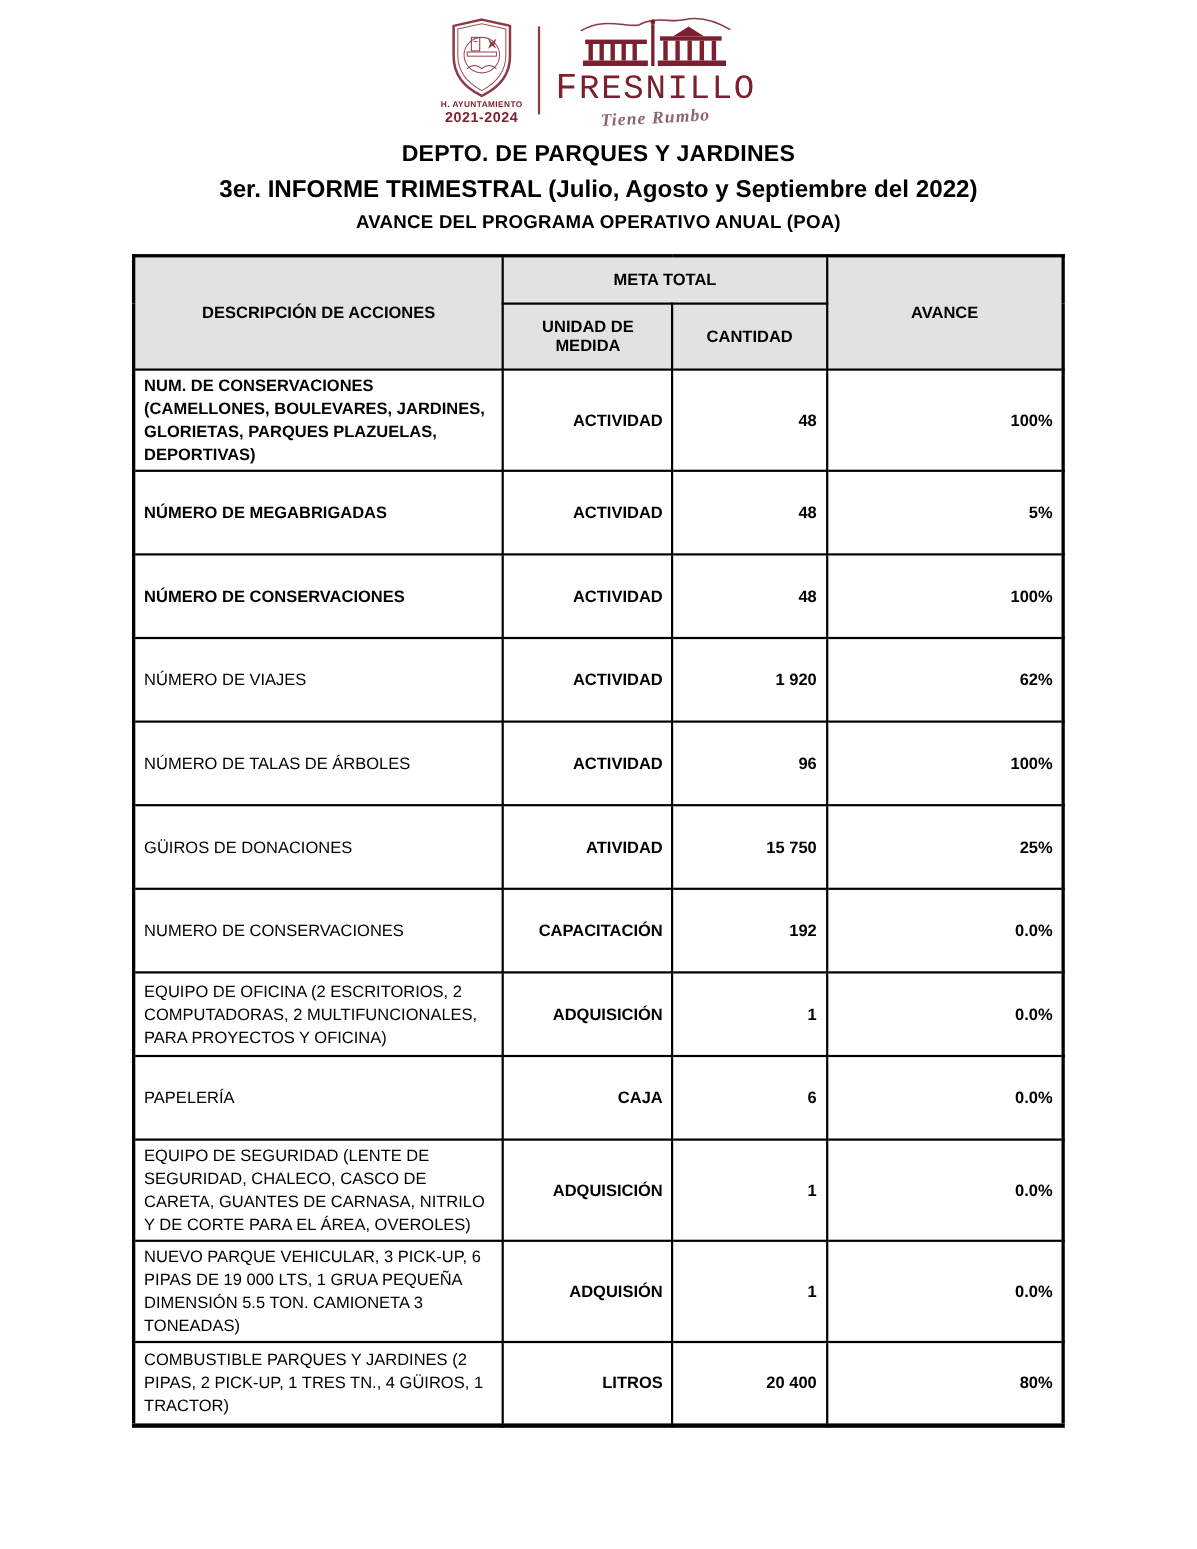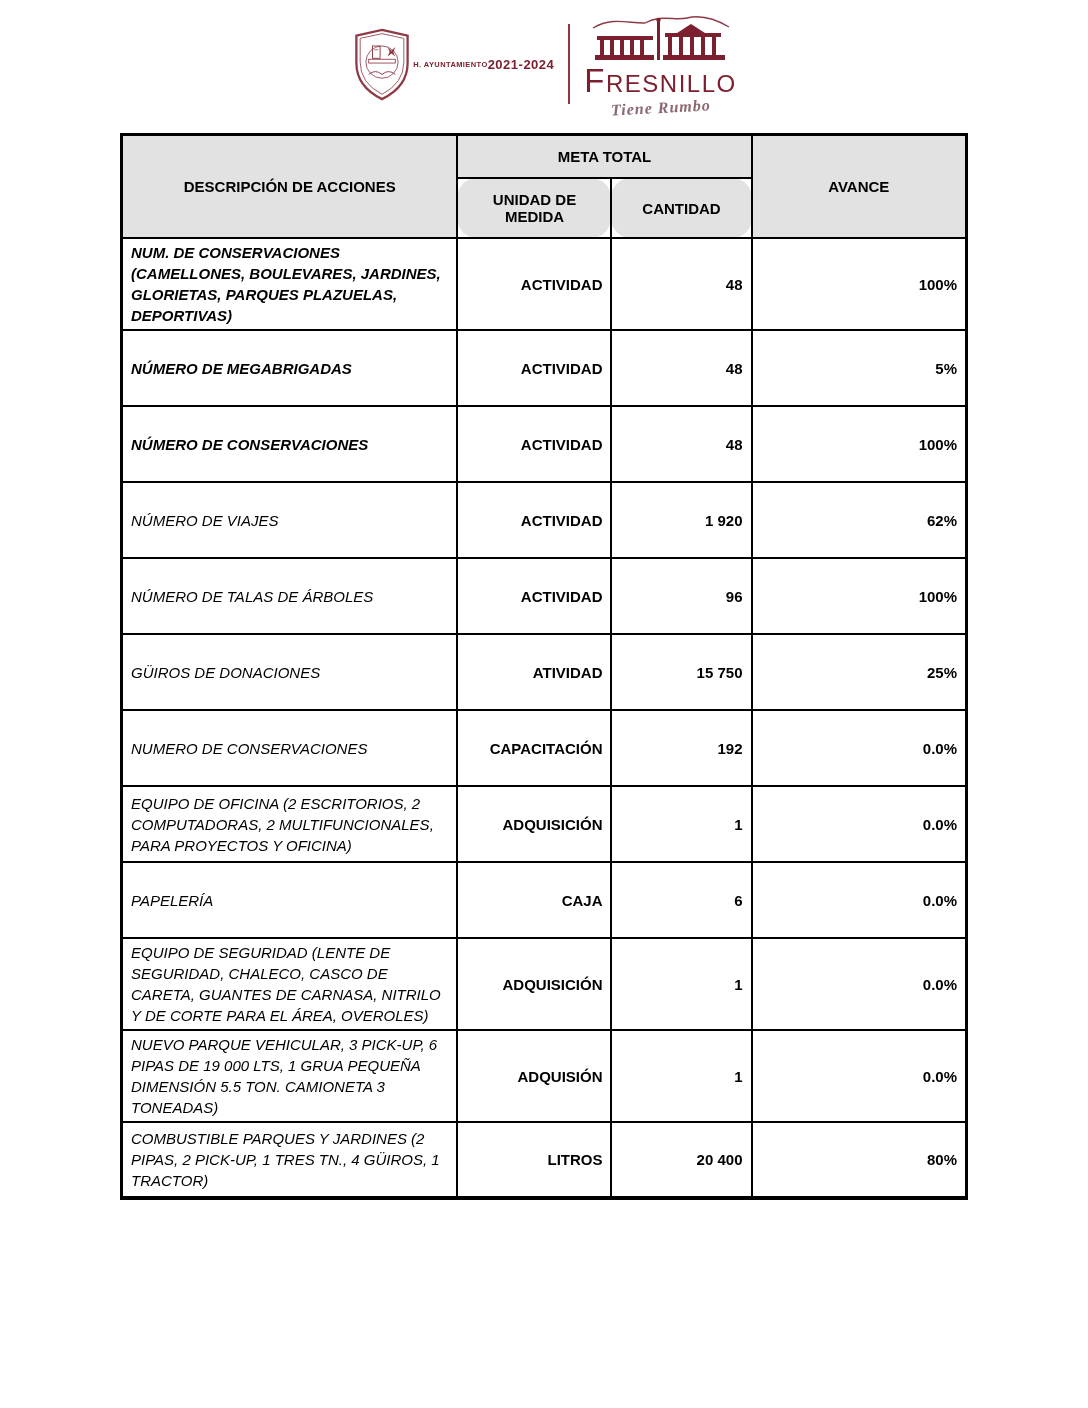--- a/index.html
+++ b/index.html
@@ -25,40 +25,40 @@
   
   .logo-block{
     margin:14px auto 0;
     display:flex;
     align-items:center;
     justify-content:center;
     gap:14px;
     height:100px;
   }
   .crest{
-    display:flex;align-items:center;
+    display:flex;flex-direction:column;align-items:center;
     color:var(--brand);
   }
   .crest-line1{
     font-size:7.5px;font-weight:bold;letter-spacing:.4px;
     color:var(--brand);margin-top:1px;
   }
   .crest-line2{
     font-size:13px;font-weight:bold;letter-spacing:.5px;
     color:var(--brand);
   }
   .logo-divider{
     width:2px;height:80px;background:var(--brand-light);
   }
   .wordmark-col{
     display:flex;flex-direction:column;align-items:center;
   }
   .wordmark-text{
-    font-family:Liberation Sans, sans-serif;
-    font-size:24px;
+    font-family:Liberation Mono, monospace;
+    font-size:31px;
     letter-spacing:1.5px;
     color:var(--brand);
     line-height:1;
     margin-top:2px;
   }
   .wordmark-text::first-letter{
     font-size:33px;
   }
   .tagline{
     font-family:"Liberation Serif",serif;
@@ -98,27 +98,27 @@
     font-size:15px;
     vertical-align:middle;
   }
   .poa thead th{
     background:var(--header-fill);
     font-weight:bold;
     text-align:center;
     padding:12px 4px;
   }
   .poa thead tr.h1 th{height:29px;}
-  .poa thead tr.h2 th{height:40px;border-radius:20px;}
+  .poa thead tr.h2 th{height:40px;}
   .poa td{
     height:76px;
     padding:3px 8px;
     line-height:21px;
   }
-  .poa td.desc{text-align:left;font-weight:normal;font-style:italic;}
+  .poa td.desc{text-align:left;font-weight:normal;}
   .poa td.unit,.poa td.qty,.poa td.adv{
     text-align:right;font-weight:bold;
   }
   .poa tr.bold td.desc{font-weight:bold;}
 </style>
 </head>
 <body>
 
 <div class="page">
 
@@ -159,20 +159,25 @@
         <rect x="99" y="25" width="4" height="18" fill="#7c2030"></rect>
         <rect x="110" y="25" width="4" height="18" fill="#7c2030"></rect>
         <rect x="121" y="25" width="4" height="18" fill="#7c2030"></rect>
         <rect x="72" y="43" width="62" height="5" fill="#7c2030"></rect>
       </svg>
       <div class="wordmark-text">FRESNILLO</div>
       <div class="tagline">Tiene Rumbo</div>
     </div>
   </header>
 
+  <section class="titles">
+    <h1 class="title1">DEPTO. DE PARQUES Y JARDINES</h1>
+    <h2 class="title2">3er. INFORME TRIMESTRAL  (Julio, Agosto y Septiembre del 2022)</h2>
+    <h3 class="title3">AVANCE DEL PROGRAMA OPERATIVO ANUAL (POA)</h3>
+  </section>
 
   <table class="poa">
     <colgroup>
       <col class="c1">
         <col class="c2">
         <col class="c3">
         <col class="c4">
     </colgroup>
     <thead>
       <tr class="h1">

